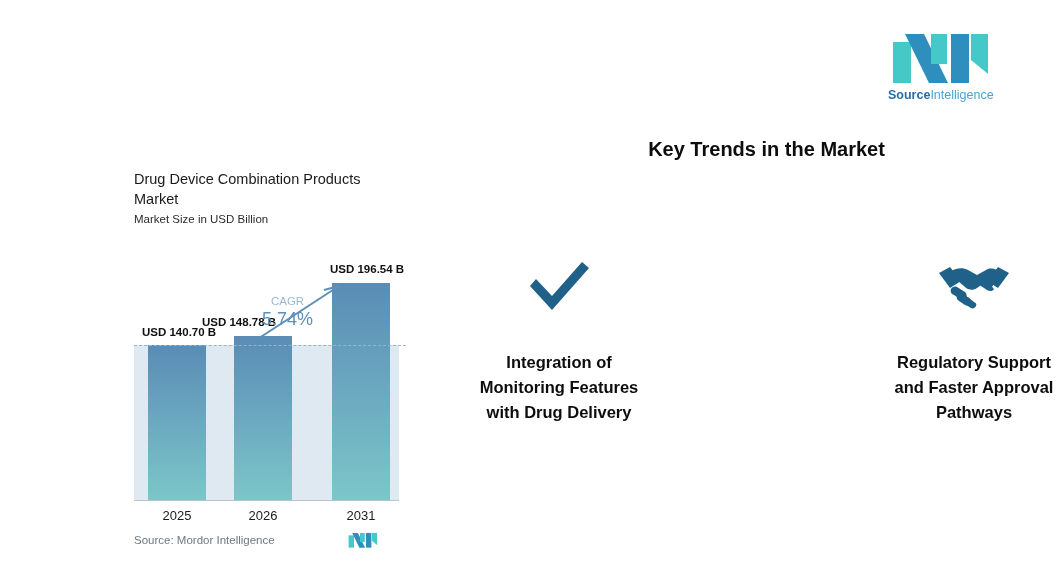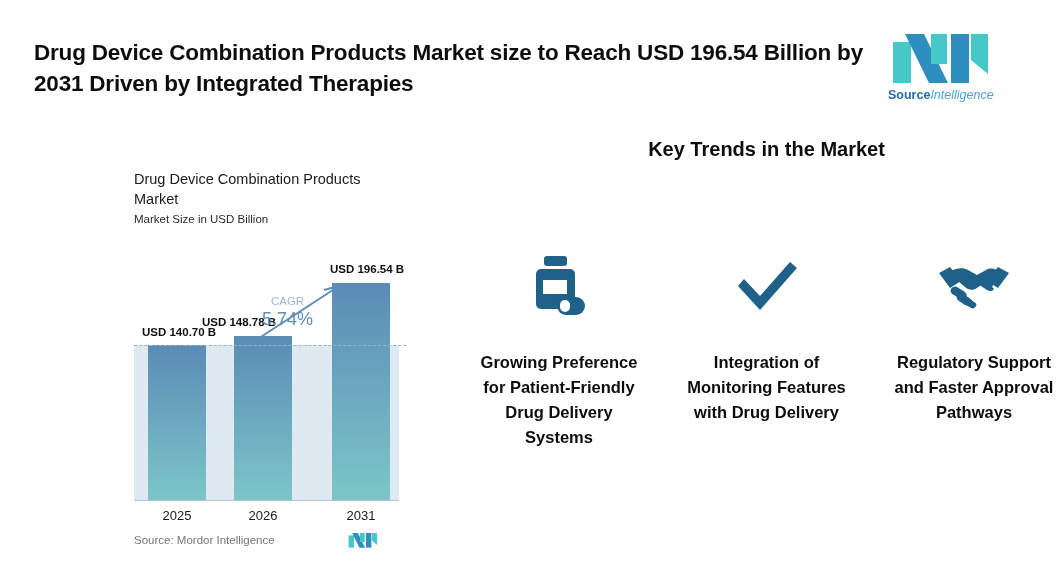--- a/index.html
+++ b/index.html
@@ -50,21 +50,21 @@
   }
   .logo-mark svg { display: block; }
   .logo-word {
     margin-top: 3px;
     text-align: center;
     font-size: 12.5px;
     white-space: nowrap;
     letter-spacing: 0px;
   }
   .logo-word .w1 { color: #2a6ca8; font-weight: bold; }
-  .logo-word .w2 { color: #4aa3d6; font-weight: normal; font-style: italic; }
+  .logo-word .w2 { color: #4aa3d6; font-weight: normal; }
 
   
   .chart-panel {
     position: absolute;
     left: 0;
     top: 160px;
     width: 470px;
     height: 410px;
   }
   .chart-title {
@@ -228,21 +228,20 @@
     font-size: 16.5px;
     font-weight: bold;
     line-height: 1.52;
     color: #0d0d0d;
   }
 </style>
 </head>
 <body>
 
 <div class="header">
-  <div class="headline">Drug Device Combination Products Market size to Reach USD 196.54 Billion by 2031 Driven by Integrated Therapies</div>
 
   <div class="logo-block">
     <div class="logo-mark">
       <svg width="100" height="55" viewBox="0 0 100 55" xmlns="http://www.w3.org/2000/svg">
         <polygon points="2,12 20,12 20,53 2,53" fill="#45c8c8"></polygon>
         <polygon points="14,4 33,4 57,53 38,53" fill="#2e8fbe"></polygon>
         <polygon points="40,4 56,4 56,34 40,34" fill="#45c8c8"></polygon>
         <polygon points="60,4 78,4 78,53 60,53" fill="#2e8fbe"></polygon>
         <polygon points="80,4 97,4 97,44 80,30" fill="#45c8c8"></polygon>
       </svg>
@@ -300,32 +299,20 @@
       </svg>
     </div>
   </div>
 </div>
 
 <div class="trends-panel">
   <div class="trends-heading">Key Trends in the Market</div>
 
   <div class="trend-cols">
 
-    <div class="trend-col">
-      <div class="trend-icon">
-        <svg width="56" height="62" viewBox="0 0 56 62" xmlns="http://www.w3.org/2000/svg">
-          <rect x="13" y="0" width="23" height="10" rx="3" fill="#1f6189"></rect>
-          <path d="M10,13 h29 a5,5 0 0 1 5,5 v30 a5,5 0 0 1 -5,5 h-29 a5,5 0 0 1 -5,-5 v-30 a5,5 0 0 1 5,-5 z" fill="#1f6189"></path>
-          <rect x="12" y="24" width="24" height="14" fill="#ffffff"></rect>
-          <rect x="26" y="41" width="28" height="18" rx="9" fill="#1f6189"></rect>
-          <rect x="29" y="44" width="10" height="12" rx="5" fill="#ffffff"></rect>
-        </svg>
-      </div>
-      <div class="trend-label">Growing Preference for Patient-Friendly Drug Delivery Systems</div>
-    </div>
 
     <div class="trend-col">
       <div class="trend-icon">
         <svg width="66" height="58" viewBox="0 0 66 58" xmlns="http://www.w3.org/2000/svg">
           <path d="M4,28 L10,21 L26,38 L56,4 L63,10 L26,52 Z" fill="#1f6189"></path>
         </svg>
       </div>
       <div class="trend-label">Integration of Monitoring Features with Drug Delivery</div>
     </div>
 

